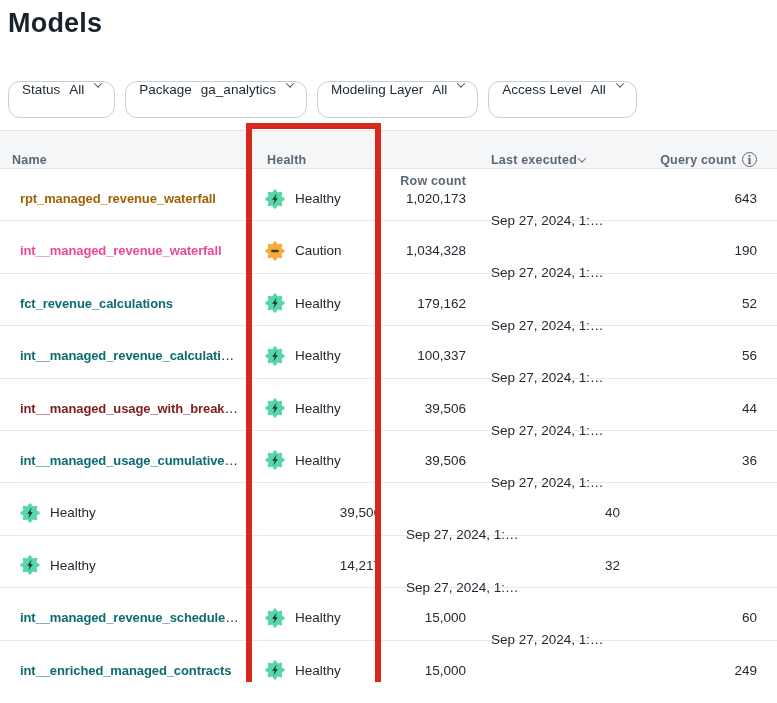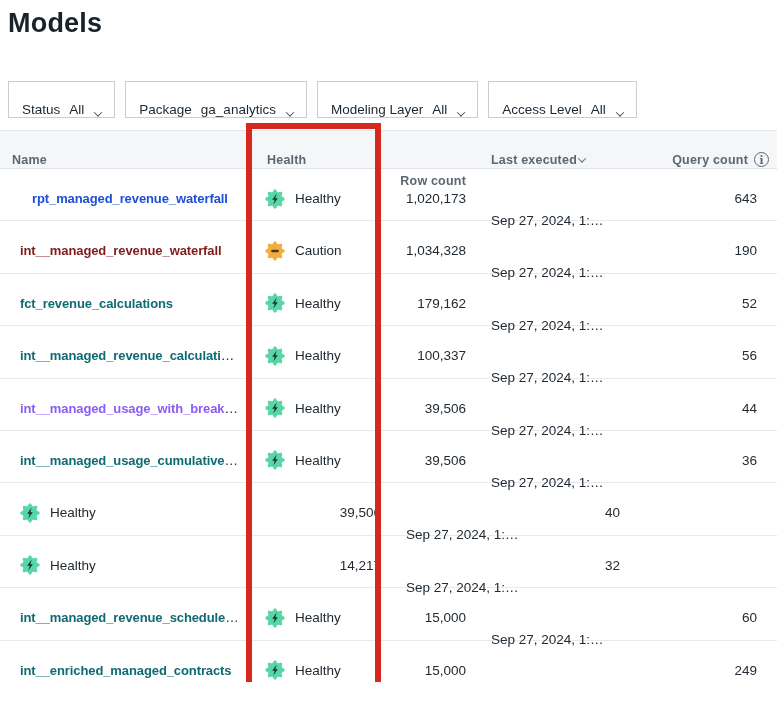--- a/index.html
+++ b/index.html
@@ -3,37 +3,37 @@
 <meta charset="utf-8">
 <style>
   * { box-sizing: border-box; margin: 0; padding: 0; }
   html,body { background:#ffffff; }
   body { font-family: "Liberation Sans", sans-serif; }
   .stage { position: relative; width: 777px; height: 682px; background:#fff; overflow:hidden; }
 
   .page-title { margin: 6px 0 0 8px; font-size: 27px; line-height: 34px; font-weight: 700; color: #18222c; letter-spacing: .2px; }
 
   .filters { display:flex; gap:10px; margin: 41px 0 0 8px; }
-  .filter-btn { display:flex; align-items:flex-end; gap:9px; height:37px; padding:0 13px; background:#fff;
-    border:1px solid #c9ced4; border-radius:0; font-size:13.5px; color:#1b2733; cursor:pointer; white-space:nowrap; }
+  .filter-btn { display:flex; align-items:flex-start; gap:9px; height:37px; padding:0 13px; background:#fff;
+    border:1px solid #c9ced4; border-radius:12px; font-size:13.5px; color:#1b2733; cursor:pointer; white-space:nowrap; }
   .filter-btn .f-label { color:#1b2733; }
   .filter-btn .f-value { color:#1b2733; }
   .chev { width:6px; height:6px; border-right:1.6px solid #4a545e; border-bottom:1.6px solid #4a545e;
     display:inline-block; transform:rotate(45deg) translate(-1px,-1px); margin-left:2px; }
 
   .table { margin-top:12px; width:777px; }
   .grid-row { display:grid; grid-template-columns: 245px 136px 85px 174px 1fr; align-items:center; }
   .thead { height:39px; background:#f5f6f8; border-top:1px solid #e1e4e8; border-bottom:1px solid #e1e4e8;
     color:#5c6773; font-size:12.5px; font-weight:700; letter-spacing:.2px; }
   .th-name { padding-left:12px; }
   .th-health { padding-left:22px; }
   .th-rowcount { text-align:right;margin-top:43px; }
   .th-lastexec { padding-left:25px; display:flex; align-items:center; cursor:pointer; }
   .th-lastexec .chev { border-color:#5c6773; }
-  .th-query { display:flex; justify-content:flex-end; align-items:center; gap:6px; padding-right:8px; }
+  .th-query { display:flex; justify-content:flex-end; align-items:center; gap:6px; padding-right:20px; }
   .info-icon { width:15px; height:15px; border:1.2px solid #5c6773; border-radius:50%; display:inline-flex;
     align-items:center; justify-content:center; font-size:10.5px; font-weight:600; color:#5c6773;
     font-family:"DejaVu Serif", serif; font-style:normal; cursor:pointer; }
 
   .row { height:52.4px; border-bottom:1px solid #e7e9ec; font-size:13.5px; color:#222b33; background:#fff; }
   .cell-name { padding-left:20px; padding-right:6px; overflow:hidden; white-space:nowrap; text-overflow:ellipsis; }
   .model-link { color:#0e6b71; font-weight:700; font-size:13px; letter-spacing:-.1px; text-decoration:underline;
     text-underline-offset:2.5px; text-decoration-thickness:1.5px; cursor:pointer; }
   .cell-health { padding-left:20px; display:flex; align-items:center; gap:10px;text-align:right; }
   .badge-svg { width:20px; height:20px; display:block; }
@@ -89,38 +89,38 @@
         <span class="chev"></span>
       </div>
       <div class="th-query">
         <span>Query count</span>
         <span class="info-icon">i</span>
       </div>
     </div>
     <div id="table-body">
   <div class="grid-row row" data-health="Healthy">
     <div class="cell-name">
-      <a class="model-link" style="color: #1d4ed8; margin-left: 12px;">rpt_managed_revenue_waterfall</a>
+      <a class="model-link" style="color: #a16207;">rpt_managed_revenue_waterfall</a>
     </div>
     <div class="cell-health">
       <svg class="badge-svg" viewBox="0 0 20 20">
         <path class="seal" d="M19.75,10.00L19.56,10.63L19.05,11.19L18.34,11.66L17.61,12.04L17.02,12.38L16.70,12.77L16.65,13.28L16.82,13.94L17.07,14.72L17.24,15.55L17.20,16.32L16.89,16.89L16.32,17.20L15.55,17.24L14.72,17.07L13.94,16.82L13.28,16.65L12.77,16.70L12.38,17.02L12.04,17.61L11.66,18.34L11.19,19.05L10.63,19.56L10.00,19.75L9.37,19.56L8.81,19.05L8.34,18.34L7.96,17.61L7.62,17.02L7.23,16.70L6.72,16.65L6.06,16.82L5.28,17.07L4.45,17.24L3.68,17.20L3.11,16.89L2.80,16.32L2.76,15.55L2.93,14.72L3.18,13.94L3.35,13.28L3.30,12.77L2.98,12.38L2.39,12.04L1.66,11.66L0.95,11.19L0.44,10.63L0.25,10.00L0.44,9.37L0.95,8.81L1.66,8.34L2.39,7.96L2.98,7.62L3.30,7.23L3.35,6.72L3.18,6.06L2.93,5.28L2.76,4.45L2.80,3.68L3.11,3.11L3.68,2.80L4.45,2.76L5.28,2.93L6.06,3.18L6.72,3.35L7.23,3.30L7.62,2.98L7.96,2.39L8.34,1.66L8.81,0.95L9.37,0.44L10.00,0.25L10.63,0.44L11.19,0.95L11.66,1.66L12.04,2.39L12.38,2.98L12.77,3.30L13.28,3.35L13.94,3.18L14.72,2.93L15.55,2.76L16.32,2.80L16.89,3.11L17.20,3.68L17.24,4.45L17.07,5.28L16.82,6.06L16.65,6.72L16.70,7.23L17.02,7.62L17.61,7.96L18.34,8.34L19.05,8.81L19.56,9.37L19.75,10.00Z"></path>
         <path class="icon-bolt" d="M11.7 4.6 L7.2 10.7 L9.7 10.7 L8.3 15.4 L12.8 9.3 L10.3 9.3 Z" fill="#14353a"></path>
         <rect class="icon-dash" x="6.1" y="8.8" width="7.8" height="2.5" rx="1.25" fill="#473a1f"></rect>
       </svg>
       <span>Healthy</span>
     </div>
     <div class="cell-rowcount">1,020,173</div>
     <div class="cell-lastexec">Sep 27, 2024, 1:…</div>
     <div class="cell-query">643</div>
   </div>
 
   <div class="grid-row row" data-health="Caution">
     <div class="cell-name">
-      <a class="model-link" style="color: #7f1d1d;">int__managed_revenue_waterfall</a>
+      <a class="model-link" style="color: #ec4899;">int__managed_revenue_waterfall</a>
     </div>
     <div class="cell-health">
       <svg class="badge-svg" viewBox="0 0 20 20">
         <path class="seal" d="M19.75,10.00L19.56,10.63L19.05,11.19L18.34,11.66L17.61,12.04L17.02,12.38L16.70,12.77L16.65,13.28L16.82,13.94L17.07,14.72L17.24,15.55L17.20,16.32L16.89,16.89L16.32,17.20L15.55,17.24L14.72,17.07L13.94,16.82L13.28,16.65L12.77,16.70L12.38,17.02L12.04,17.61L11.66,18.34L11.19,19.05L10.63,19.56L10.00,19.75L9.37,19.56L8.81,19.05L8.34,18.34L7.96,17.61L7.62,17.02L7.23,16.70L6.72,16.65L6.06,16.82L5.28,17.07L4.45,17.24L3.68,17.20L3.11,16.89L2.80,16.32L2.76,15.55L2.93,14.72L3.18,13.94L3.35,13.28L3.30,12.77L2.98,12.38L2.39,12.04L1.66,11.66L0.95,11.19L0.44,10.63L0.25,10.00L0.44,9.37L0.95,8.81L1.66,8.34L2.39,7.96L2.98,7.62L3.30,7.23L3.35,6.72L3.18,6.06L2.93,5.28L2.76,4.45L2.80,3.68L3.11,3.11L3.68,2.80L4.45,2.76L5.28,2.93L6.06,3.18L6.72,3.35L7.23,3.30L7.62,2.98L7.96,2.39L8.34,1.66L8.81,0.95L9.37,0.44L10.00,0.25L10.63,0.44L11.19,0.95L11.66,1.66L12.04,2.39L12.38,2.98L12.77,3.30L13.28,3.35L13.94,3.18L14.72,2.93L15.55,2.76L16.32,2.80L16.89,3.11L17.20,3.68L17.24,4.45L17.07,5.28L16.82,6.06L16.65,6.72L16.70,7.23L17.02,7.62L17.61,7.96L18.34,8.34L19.05,8.81L19.56,9.37L19.75,10.00Z"></path>
         <path class="icon-bolt" d="M11.7 4.6 L7.2 10.7 L9.7 10.7 L8.3 15.4 L12.8 9.3 L10.3 9.3 Z" fill="#14353a"></path>
         <rect class="icon-dash" x="6.1" y="8.8" width="7.8" height="2.5" rx="1.25" fill="#473a1f"></rect>
       </svg>
       <span>Caution</span>
     </div>
     <div class="cell-rowcount">1,034,328</div>
@@ -157,21 +157,21 @@
       </svg>
       <span>Healthy</span>
     </div>
     <div class="cell-rowcount">100,337</div>
     <div class="cell-lastexec">Sep 27, 2024, 1:…</div>
     <div class="cell-query">56</div>
   </div>
 
   <div class="grid-row row" data-health="Healthy">
     <div class="cell-name">
-      <a class="model-link" style="color: #8b5cf6;">int__managed_usage_with_breaka…</a>
+      <a class="model-link" style="color: #7f1d1d;">int__managed_usage_with_breaka…</a>
     </div>
     <div class="cell-health">
       <svg class="badge-svg" viewBox="0 0 20 20">
         <path class="seal" d="M19.75,10.00L19.56,10.63L19.05,11.19L18.34,11.66L17.61,12.04L17.02,12.38L16.70,12.77L16.65,13.28L16.82,13.94L17.07,14.72L17.24,15.55L17.20,16.32L16.89,16.89L16.32,17.20L15.55,17.24L14.72,17.07L13.94,16.82L13.28,16.65L12.77,16.70L12.38,17.02L12.04,17.61L11.66,18.34L11.19,19.05L10.63,19.56L10.00,19.75L9.37,19.56L8.81,19.05L8.34,18.34L7.96,17.61L7.62,17.02L7.23,16.70L6.72,16.65L6.06,16.82L5.28,17.07L4.45,17.24L3.68,17.20L3.11,16.89L2.80,16.32L2.76,15.55L2.93,14.72L3.18,13.94L3.35,13.28L3.30,12.77L2.98,12.38L2.39,12.04L1.66,11.66L0.95,11.19L0.44,10.63L0.25,10.00L0.44,9.37L0.95,8.81L1.66,8.34L2.39,7.96L2.98,7.62L3.30,7.23L3.35,6.72L3.18,6.06L2.93,5.28L2.76,4.45L2.80,3.68L3.11,3.11L3.68,2.80L4.45,2.76L5.28,2.93L6.06,3.18L6.72,3.35L7.23,3.30L7.62,2.98L7.96,2.39L8.34,1.66L8.81,0.95L9.37,0.44L10.00,0.25L10.63,0.44L11.19,0.95L11.66,1.66L12.04,2.39L12.38,2.98L12.77,3.30L13.28,3.35L13.94,3.18L14.72,2.93L15.55,2.76L16.32,2.80L16.89,3.11L17.20,3.68L17.24,4.45L17.07,5.28L16.82,6.06L16.65,6.72L16.70,7.23L17.02,7.62L17.61,7.96L18.34,8.34L19.05,8.81L19.56,9.37L19.75,10.00Z"></path>
         <path class="icon-bolt" d="M11.7 4.6 L7.2 10.7 L9.7 10.7 L8.3 15.4 L12.8 9.3 L10.3 9.3 Z" fill="#14353a"></path>
         <rect class="icon-dash" x="6.1" y="8.8" width="7.8" height="2.5" rx="1.25" fill="#473a1f"></rect>
       </svg>
       <span>Healthy</span>
     </div>
     <div class="cell-rowcount">39,506</div>

